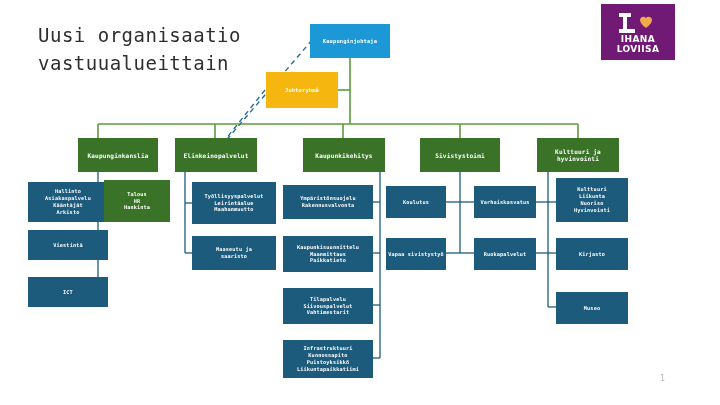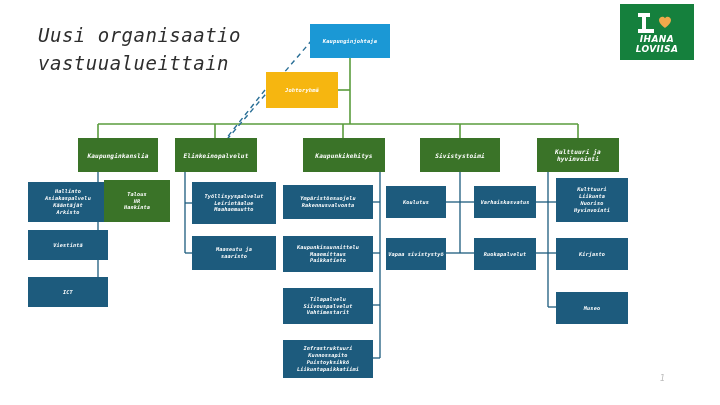--- a/index.html
+++ b/index.html
@@ -1,27 +1,27 @@
 <!DOCTYPE html>
 <html><head>
 <meta charset="utf-8">
 <style>
   html,body{margin:0;padding:0;background:#ffffff;}
   body{width:720px;height:405px;position:relative;overflow:hidden;
        font-family:"DejaVu Sans Mono","Liberation Mono",monospace;}
 
-  #canvas{position:absolute;left:0;top:0;width:720px;height:320px;font-style:italic;}
+  #canvas{position:absolute;left:0;top:0;width:720px;height:320px;}
 
   
   .title{position:absolute;left:38px;top:22px;width:300px;
          font-family:"DejaVu Sans Mono","Liberation Mono",monospace;
          font-size:19px;line-height:1.45;color:#2e2e2e;letter-spacing:.5px;}
 
   
-  .logo{position:absolute;left:620px;top:4px;width:74px;height:56px;background:#15803d;}
+  .logo{position:absolute;left:601px;top:4px;width:74px;height:56px;background:#701a75;}
   .logo-mark{position:absolute;left:14px;top:7px;width:46px;height:24px;}
   .logo-txt{position:absolute;left:0;top:30px;width:74px;text-align:center;
             font-family:"DejaVu Sans","Liberation Sans",sans-serif;
             font-weight:bold;color:#ffffff;font-size:9px;line-height:1.15;letter-spacing:.4px;}
 
   
   .node{position:absolute;box-sizing:border-box;display:flex;
         align-items:center;justify-content:center;text-align:center;
         font-family:"DejaVu Sans Mono","Liberation Mono",monospace;
         color:#ffffff;font-weight:bold;letter-spacing:.15px;}

